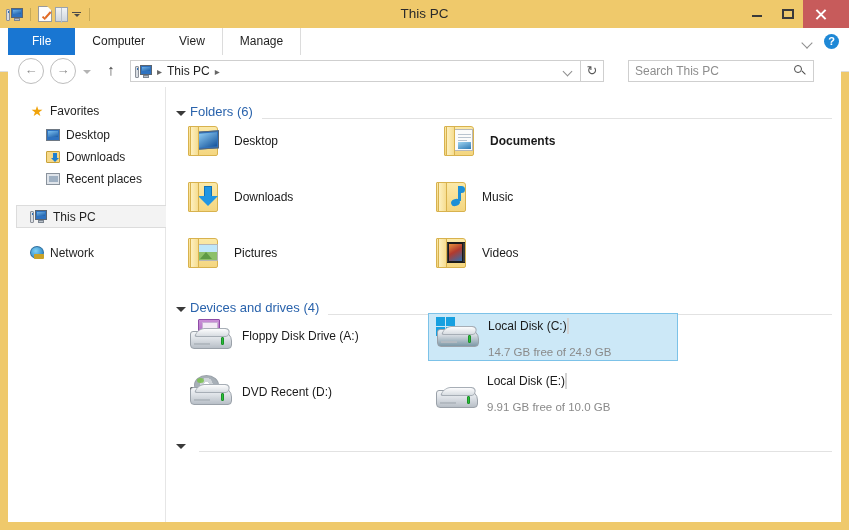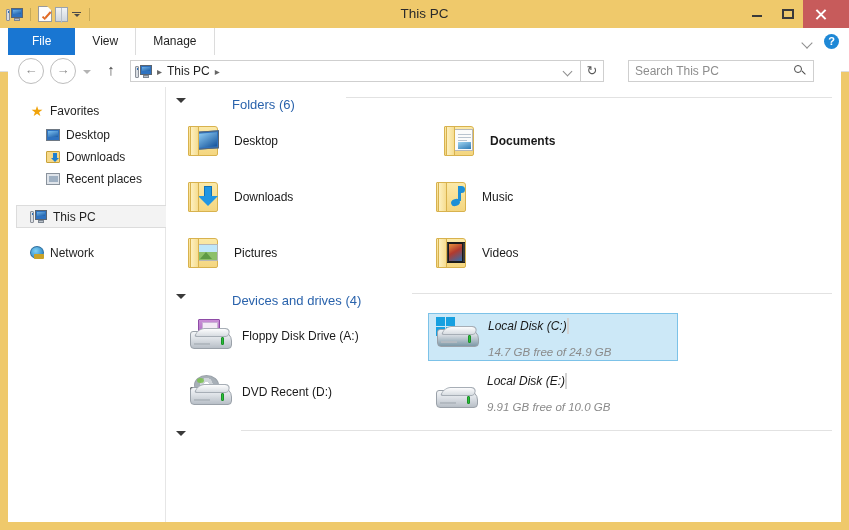--- a/index.html
+++ b/index.html
@@ -154,21 +154,21 @@
   .ic-dl .arr:after{content:"";position:absolute;left:-2px;top:5px;border-left:4px solid transparent;border-right:4px solid transparent;border-top:4px solid #1d7fd0;}
   
   .ic-recent{width:14px;height:12px;background:#dfe4ea;border:1px solid #8a929c;box-sizing:border-box;}
   .ic-recent:after{content:"";position:absolute;left:2px;top:2px;width:9px;height:6px;background:#9fb0c2;}
   
   .ic-net{width:14px;height:13px;border-radius:50%;background:radial-gradient(circle at 40% 35%,#7fd1f5,#1b74b8);border:1px solid #2f6f9e;box-sizing:border-box;}
   .ic-net:after{content:"";position:absolute;left:3px;top:7px;width:10px;height:5px;background:#c9a227;border-radius:1px;}
 
   
   .group{position:absolute;left:0;width:100%;}
-  .ghead{position:relative;height:22px;display:flex;align-items:flex-start;padding-left:10px;gap:42px;}
+  .ghead{position:relative;height:22px;display:flex;align-items:flex-end;padding-left:10px;}
   .gtri{width:9px;height:9px;position:relative;margin-right:5px;}
   .gtri:after{content:"";position:absolute;left:0;top:1px;border-left:5px solid transparent;border-right:5px solid transparent;border-top:5px solid #3a3a3a;}
   .gtitle{font-size:13px;color:#2a63ac;white-space:nowrap;}
   .gline{flex:1;height:1px;background:#e2e2e2;margin-left:9px;margin-right:9px;}
 
   .tile{position:absolute;display:flex;align-items:center;}
   .tile .tlabel{font-size:12px;color:#1a1a1a;margin-left:8px;}
 
   
   .folder{width:38px;height:33px;position:relative;flex:none;}
@@ -244,21 +244,21 @@
   .winflag i.d{left:10px;top:10px;width:9px;height:9px;}
   .drive.sys .body3d{background:linear-gradient(180deg,#eef1f4 0%,#d3d9df 35%,#7d99a8 100%);}
 
   
   .netcable{position:absolute;left:0;top:20px;width:30px;height:14px;}
   .netcable .c1{position:absolute;left:0;top:6px;width:18px;height:5px;background:#2fbf66;border:1px solid #1d8c48;box-sizing:border-box;border-radius:2px;transform:rotate(14deg);}
   .netcable .c2{position:absolute;left:9px;top:1px;width:17px;height:5px;background:#2fbf66;border:1px solid #1d8c48;box-sizing:border-box;border-radius:2px;transform:rotate(-16deg);}
 
   
   .dtile{position:absolute;display:flex;align-items:flex-start;}
-  .dtile .meta{margin-left:7px;padding-top:2px;font-style:italic;}
+  .dtile .meta{margin-left:7px;padding-top:2px;}
   .dtile .dname{font-size:12px;color:#1a1a1a;line-height:15px;}
   .dtile .bar{width:191px;height:11px;background:#e6e6e6;border:1px solid #d2d2d2;box-sizing:border-box;margin-top:3px;position:relative;}
   .dtile .bar .fill{position:absolute;left:0;top:0;bottom:0;background:#1e96d9;}
   .dtile .dsize{font-size:11.5px;color:#8a8a8a;margin-top:12px;}
   .dtile.selected{background:#cce8f7;border:1px solid #7cc2e8;box-sizing:border-box;}
 
   .netname{font-size:12px;color:#1a1a1a;line-height:15px;white-space:nowrap;}
 </style>
 </head>
 <body>
@@ -295,20 +295,21 @@
       <div class="winbtn close">
         <span class="xl"></span>
           <span class="xr"></span>
       </div>
     </div>
   </div>
 
   <div class="tabstrip">
     <div class="tabs">
       <div class="tab file">File</div>
+      <div class="tab">Computer</div>
       <div class="tab">View</div>
       <div class="tab ctx">Manage</div>
     </div>
     <div class="helpwrap">
       <span class="chev-dn"></span>
       <span class="help-ico">?</span>
     </div>
   </div>
 
   <div class="addrrow">

